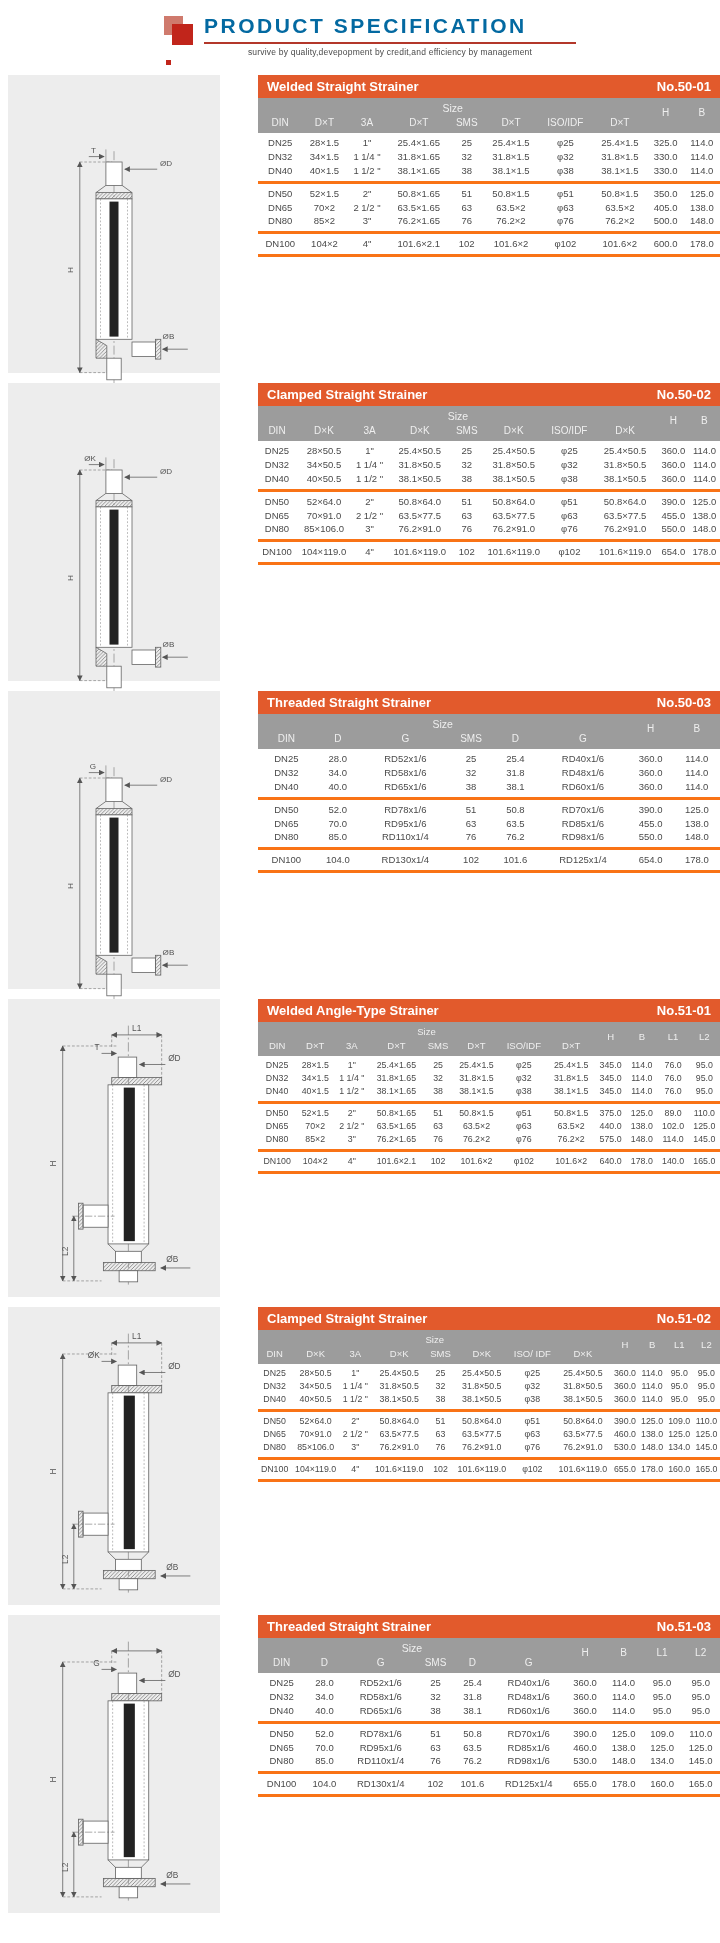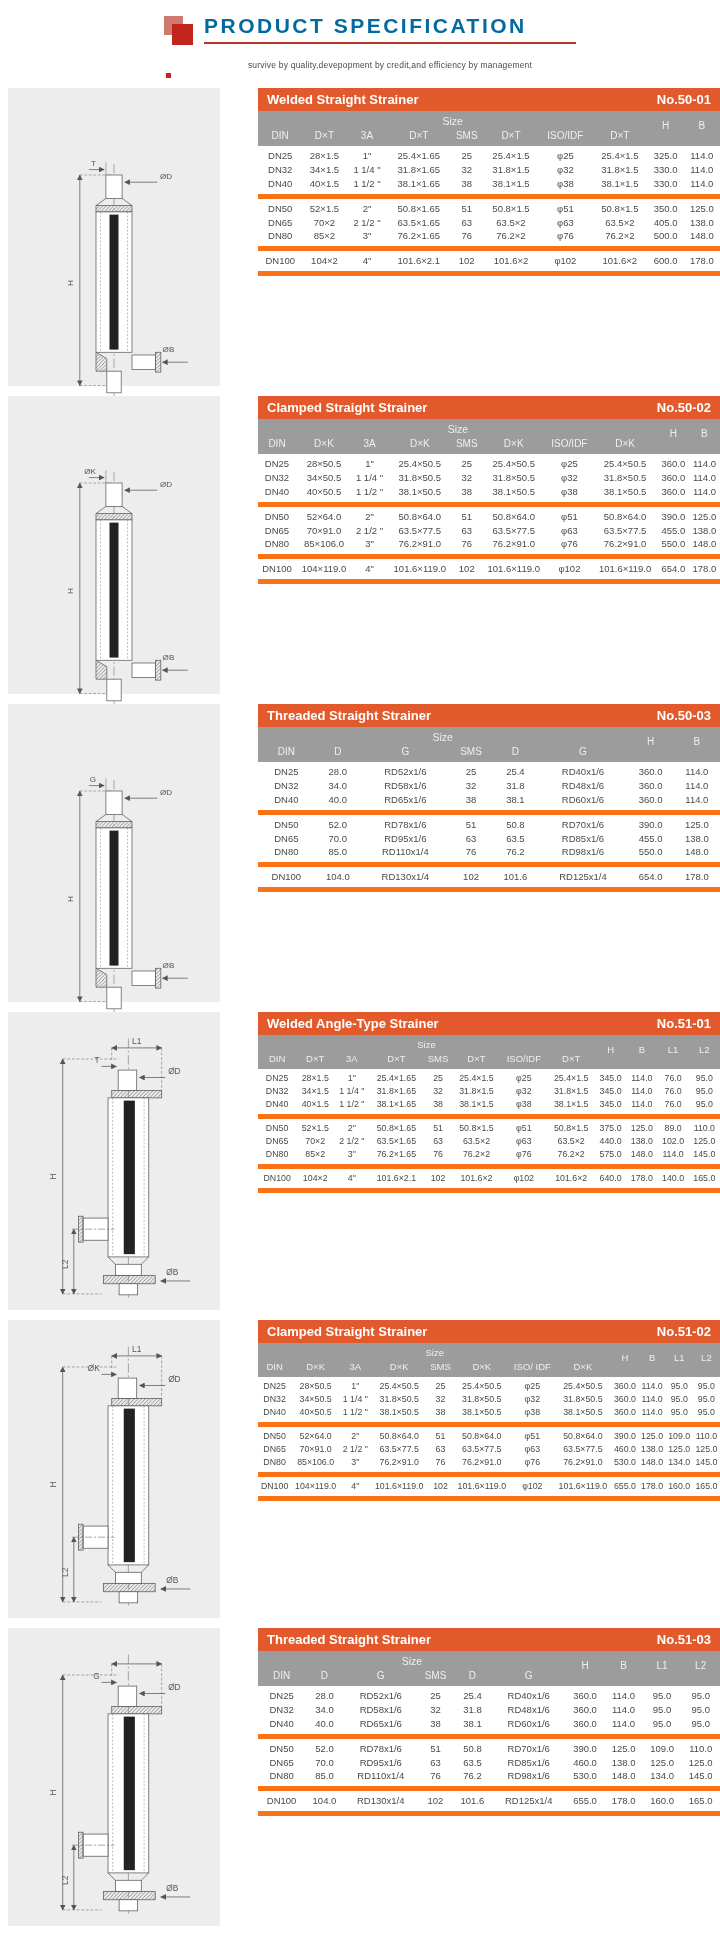--- a/index.html
+++ b/index.html
@@ -12,21 +12,21 @@
   .logo{position:absolute; left:4px; top:2px; width:34px; height:36px;}
   .logo .sq{position:absolute;}
   .logo .sq.light{left:0; top:0; width:19px; height:19px; background:#cf7a6d;}
   .logo .sq.dark{left:8px; top:8px; width:21px; height:21px; background:#c1251b;}
   .titles{margin-left:44px;}
   .titles h1{
     margin:4px 0 0 0; font-size:21px; font-weight:bold; letter-spacing:2.5px;
     color:#0369a1; white-space:nowrap;
   }
   .rule{height:2px; background:#b3372a; margin-top:4px; width:372px;}
-  .tagline{width:372px; text-align:center; font-size:8.5px; color:#4a4a4a; margin-top:16px; letter-spacing:0.2px;}
+  .tagline{width:372px; text-align:center; font-size:8.5px; color:#4a4a4a; margin-top:3px; letter-spacing:0.2px;}
   .reddot{position:absolute; left:6px; bottom:-8px; width:5px; height:5px; background:#c1251b;}
   
   .section{display:flex; height:298px; margin-bottom:10px;}
   .panel{width:212px; margin-left:8px; background:#ededed; display:flex; justify-content:center; flex:none;}
   .content{margin-left:38px; width:462px; flex:none;}
   svg.drawing{display:block;}
   svg.drawing.straight{margin-top:42px;}
   svg.drawing.angle{margin-top:10px;}
   .dim{font-size:9px; fill:#555; font-family:"Liberation Sans",sans-serif;}
   
@@ -36,21 +36,21 @@
     font-size:13px; font-weight:bold;
   }
   .bar .n{font-weight:bold;}
   
   table{width:100%; border-collapse:collapse;}
   thead{background:#9c9c9c;}
   thead th{color:#efefef; font-weight:normal; font-size:10px; padding:2px 1px; text-align:center;}
   th.size-span{padding-top:4px; padding-bottom:1px; font-size:10.5px;}
   th.extra{vertical-align:middle; padding-bottom:8px;}
   tr.cols th{padding-bottom:5px; padding-top:2px;}
-  tbody.group{border-bottom:5px solid #f97316;margin-left:22px;}
+  tbody.group{border-bottom:3px solid #f97316;margin-left:22px;}
   tbody.group td{
     font-size:9.5px; color:#4a4a4a; text-align:center; padding:1px 1px;
     white-space:nowrap; line-height:1.25;
   }
   tbody.group tr:first-child td{padding-top:4px;}
   tbody.group tr:last-child td{padding-bottom:4px;}
   table.dense tbody.group td{font-size:8.8px;}
   table.dense thead th{font-size:9.5px;}
 </style>
 </head>

